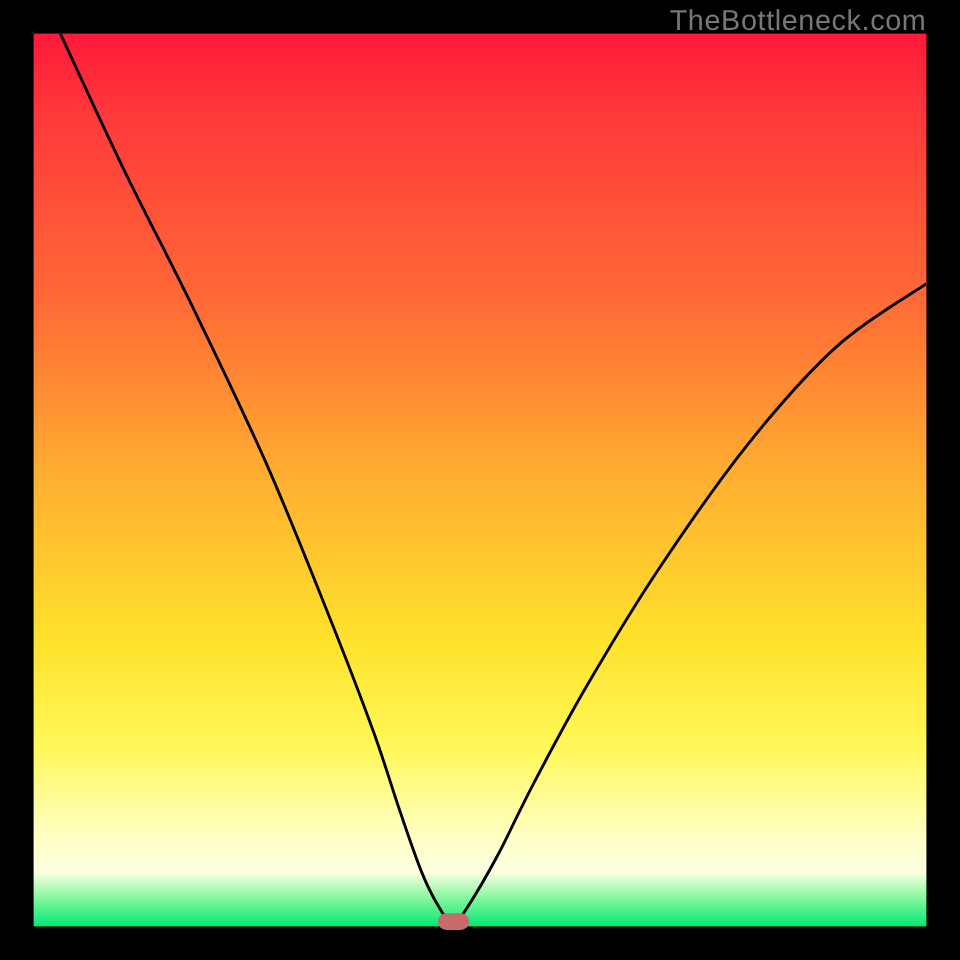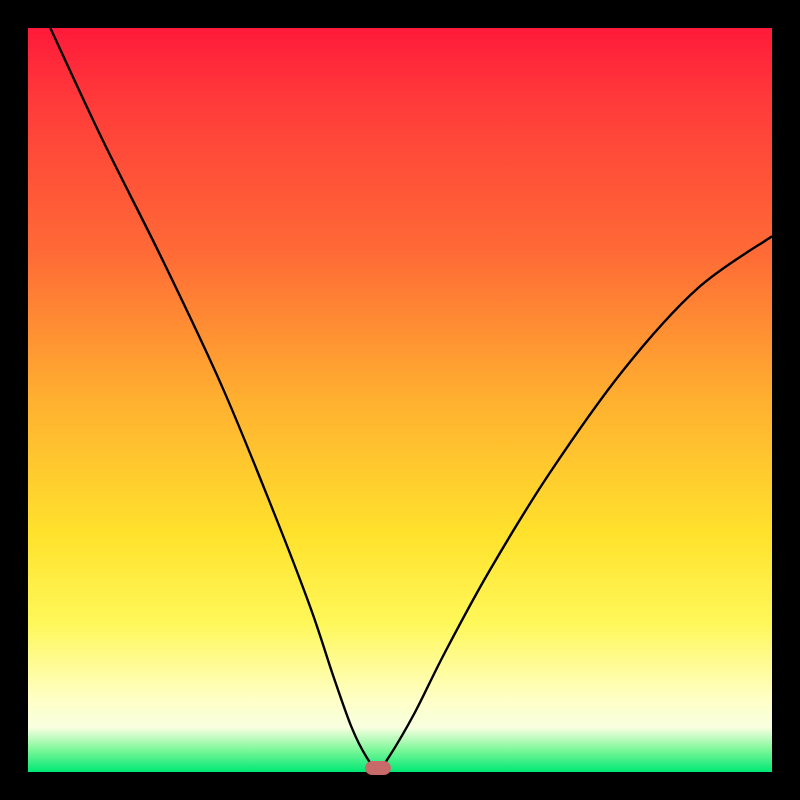--- a/index.html
+++ b/index.html
@@ -59,19 +59,20 @@
     width: 26px;
     height: 14px;
     border-radius: 7px;
     background: #c96a6a;
   }
 </style>
 </head>
 <body>
 
 <div class="frame">
+  <div class="watermark">TheBottleneck.com</div>
   <div class="plot">
     <svg class="svg-layer" viewBox="0 0 744 744" preserveAspectRatio="none">
       <path fill="none" stroke="#000" stroke-width="2.4" d="M 22.32 0.00 C 31.00 18.60, 55.80 73.16, 74.40 111.60 C 93.00 150.04, 114.08 189.72, 133.92 230.64 C 153.76 271.56, 174.84 314.96, 193.44 357.12 C 212.04 399.28, 230.64 446.40, 245.52 483.60 C 260.40 520.80, 272.80 553.04, 282.72 580.32 C 292.64 607.60, 298.22 627.44, 305.04 647.28 C 311.86 667.12, 318.06 685.72, 323.64 699.36 C 329.22 713.00, 334.18 722.05, 338.52 729.12 C 342.86 736.19, 345.96 741.77, 349.68 741.77 C 353.40 741.77, 354.64 738.67, 360.84 729.12 C 367.04 719.57, 377.58 701.84, 386.88 684.48 C 396.18 667.12, 404.24 648.52, 416.64 624.96 C 429.04 601.40, 443.92 572.88, 461.28 543.12 C 478.64 513.36, 498.48 479.88, 520.80 446.40 C 543.12 412.92, 570.40 373.24, 595.20 342.24 C 620.00 311.24, 644.80 282.72, 669.60 260.40 C 694.40 238.08, 731.60 217.00, 744.00 208.32"></path>
     </svg>
     <div class="marker" style="left: 336.68px; top: 732.768px; background: rgb(201, 106, 106);"></div>
   </div>
 </div>
 
 </body></html>

